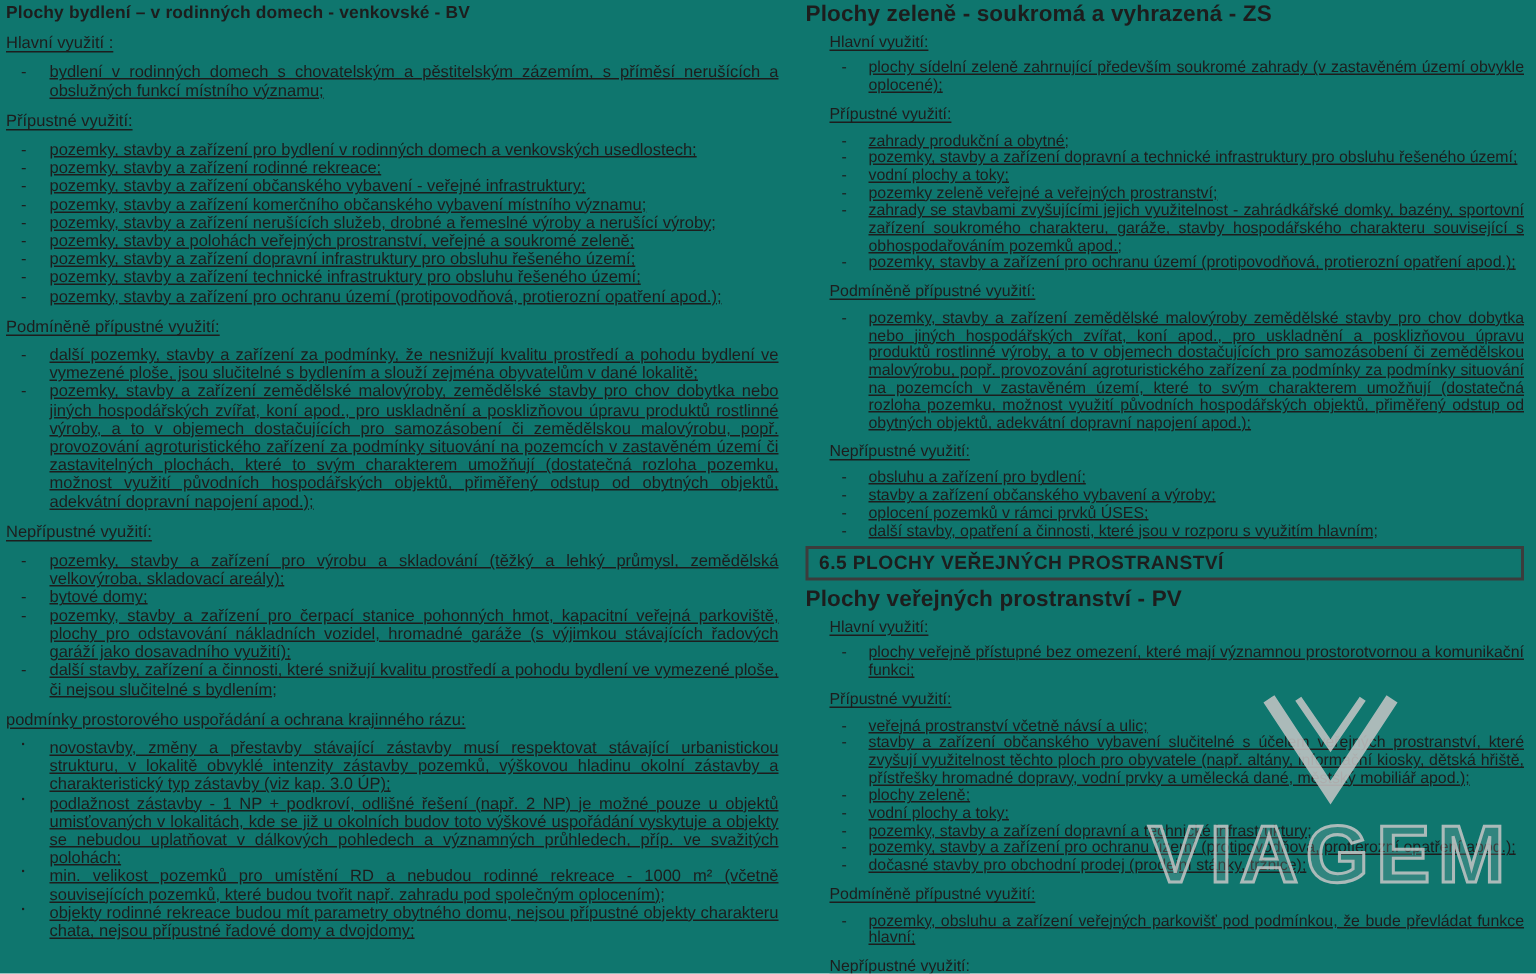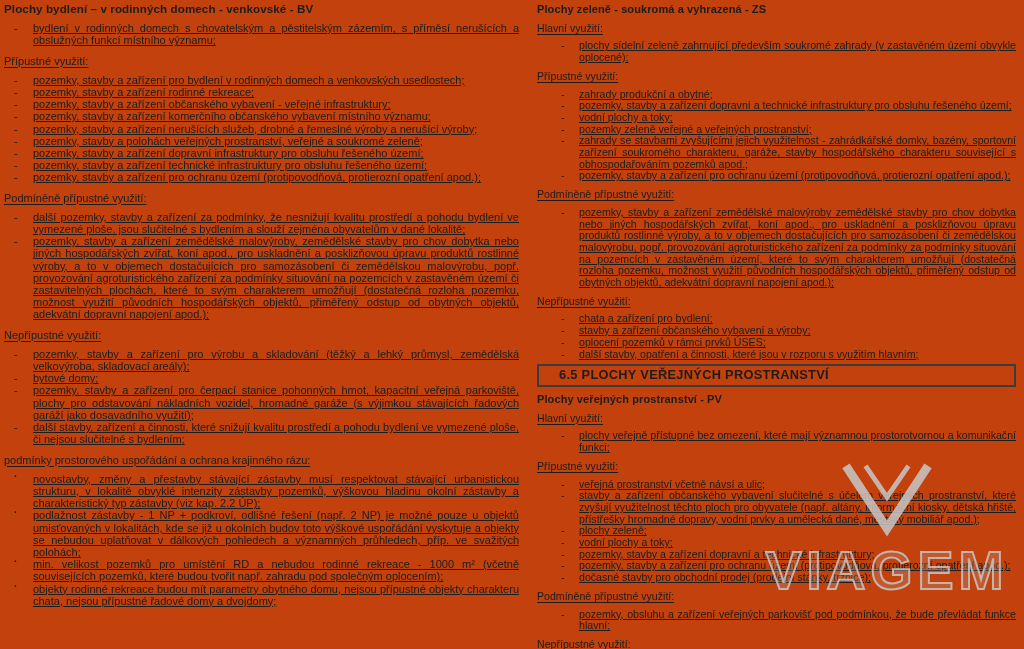--- a/index.html
+++ b/index.html
@@ -1,47 +1,47 @@
 <!DOCTYPE html>
 <html><head>
 <meta charset="utf-8">
 <style>
   html, body { margin: 0; padding: 0; background: #ffffff; }
   .page {
     position: relative;
     width: 1024px; height: 649px;
-    background: #c2410c;
+    background: #0f766e;
     overflow: hidden;
     font-family: "Liberation Sans", "DejaVu Sans", sans-serif;
     color: #1d1d1d;
   }
   .col { position: absolute; top: 0; z-index: 1; }
   .col-left  { left: 4px;  width: 515px; padding-top: 2px; font-size: 11px; line-height: 12.2px; }
   .col-right { left: 537px; width: 479px; padding-top: 2px; font-size: 10.6px; line-height: 11.7px; }
 
   .doc-title {
     font-weight: bold;
     font-size: 11.6px;
     margin: 1px 0 7px 0;
     letter-spacing: 0.1px;
   }
-  .col-right .doc-title { font-size: 11px; margin: 2px 0 6px 0; }
+  .col-right .doc-title { font-size: 15px; margin: 2px 0 6px 0; }
 
   .heading {
     text-decoration: underline;
     text-underline-offset: 2px;
     margin: 8px 0 7px 0;
   }
-  .col-right .heading { margin: 7px 0 6px 0; }
+  .col-right .heading { margin: 7px 0 6px 16px; }
 
   .boxed {
     border: 2px solid #3c3c3c;
     font-weight: bold;
     font-size: 12.8px;
-    padding: 3px 7px 4px 20px;
+    padding: 3px 7px 4px 7px;
     margin: 4px 0 7px 0;
     letter-spacing: 0.3px;
     white-space: nowrap;
   }
 
   .list { margin: 0; }
   .row { display: flex; }
   .marker { flex: 0 0 auto; }
   .col-left  .marker { width: 19px; padding-left: 10px; }
   .col-right .marker { width: 18px; padding-left: 24px; }
@@ -67,20 +67,21 @@
     -webkit-text-stroke: 2px #c7c7c7;
     line-height: 52px;
   }
 </style>
 </head>
 <body>
 
 <div class="page">
   <div class="col col-left" id="left-col">
       <div class="doc-title">Plochy bydlení – v rodinných domech - venkovské - BV</div>
+      <div class="heading">Hlavní využití :</div>
       <div class="list">
         <div class="row">
           <span class="marker">-</span>
           <span class="text">bydlení v rodinných domech s chovatelským a pěstitelským zázemím, s příměsí nerušících a obslužných funkcí místního významu;</span>
         </div>
       </div>
       <div class="heading">Přípustné využití:</div>
       <div class="list">
         <div class="row">
           <span class="marker">-</span>
@@ -146,21 +147,21 @@
         </div>
         <div class="row">
           <span class="marker">-</span>
           <span class="text">další stavby, zařízení a činnosti, které snižují kvalitu prostředí a pohodu bydlení ve vymezené ploše, či nejsou slučitelné s bydlením;</span>
         </div>
       </div>
       <div class="heading">podmínky prostorového uspořádání a ochrana krajinného rázu:</div>
       <div class="list">
         <div class="row">
           <span class="marker raised">·</span>
-          <span class="text">novostavby, změny a přestavby stávající zástavby musí respektovat stávající urbanistickou strukturu, v lokalitě obvyklé intenzity zástavby pozemků, výškovou hladinu okolní zástavby a charakteristický typ zástavby (viz kap. 2.2 ÚP);</span>
+          <span class="text">novostavby, změny a přestavby stávající zástavby musí respektovat stávající urbanistickou strukturu, v lokalitě obvyklé intenzity zástavby pozemků, výškovou hladinu okolní zástavby a charakteristický typ zástavby (viz kap. 3.0 ÚP);</span>
         </div>
         <div class="row">
           <span class="marker raised">·</span>
           <span class="text">podlažnost zástavby - 1 NP + podkroví, odlišné řešení (např. 2 NP) je možné pouze u objektů umisťovaných v lokalitách, kde se již u okolních budov toto výškové uspořádání vyskytuje a objekty se nebudou uplatňovat v dálkových pohledech a významných průhledech, příp. ve svažitých polohách;</span>
         </div>
         <div class="row">
           <span class="marker raised">·</span>
           <span class="text">min. velikost pozemků pro umístění RD a nebudou rodinné rekreace - 1000 m² (včetně souvisejících pozemků, které budou tvořit např. zahradu pod společným oplocením);</span>
         </div>
         <div class="row">
@@ -209,21 +210,21 @@
       <div class="list">
         <div class="row">
           <span class="marker">-</span>
           <span class="text">pozemky, stavby a zařízení zemědělské malovýroby zemědělské stavby pro chov dobytka nebo jiných hospodářských zvířat, koní apod., pro uskladnění a posklizňovou úpravu produktů rostlinné výroby, a to v objemech dostačujících pro samozásobení či zemědělskou malovýrobu, popř. provozování agroturistického zařízení za podmínky za podmínky situování na pozemcích v zastavěném území, které to svým charakterem umožňují (dostatečná rozloha pozemku, možnost využití původních hospodářských objektů, přiměřený odstup od obytných objektů, adekvátní dopravní napojení apod.);</span>
         </div>
       </div>
       <div class="heading">Nepřípustné využití:</div>
       <div class="list">
         <div class="row">
           <span class="marker">-</span>
-          <span class="text">chata a zařízení pro bydlení;</span>
+          <span class="text">obsluhu a zařízení pro bydlení;</span>
         </div>
         <div class="row">
           <span class="marker">-</span>
           <span class="text">stavby a zařízení občanského vybavení a výroby;</span>
         </div>
         <div class="row">
           <span class="marker">-</span>
           <span class="text">oplocení pozemků v rámci prvků ÚSES;</span>
         </div>
         <div class="row">

